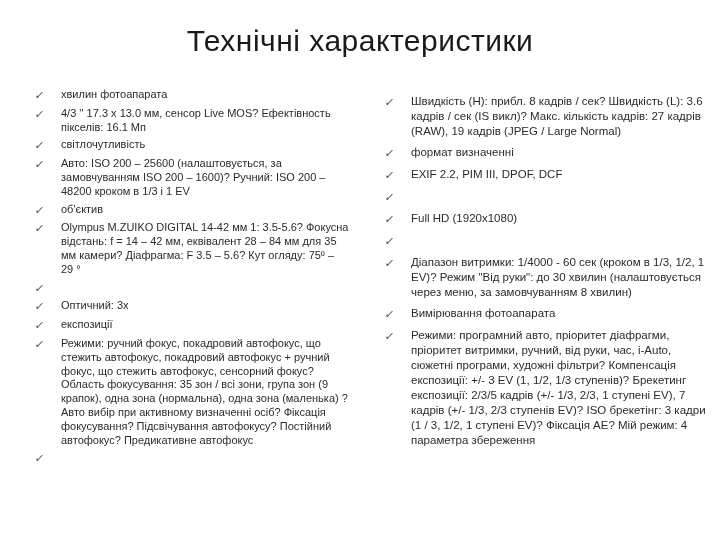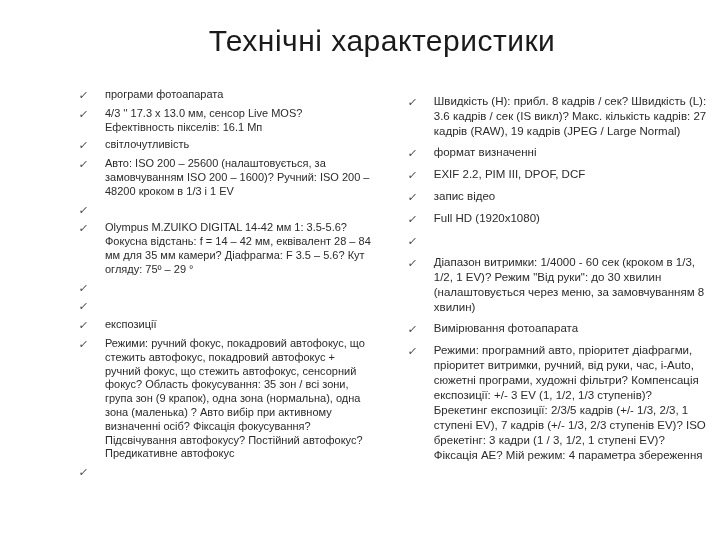--- a/index.html
+++ b/index.html
@@ -5,21 +5,20 @@
   html, body { margin: 0; padding: 0; background: #888; }
   .slide {
     width: 720px;
     height: 540px;
     margin: 0 auto;
     background: var(--bg, #ffffff);
     font-family: "Liberation Sans", sans-serif;
     position: relative;
     overflow: hidden;
     box-sizing: border-box;
-    padding-left: 44px;
   }
   .title {
     margin: 0;
     padding-top: 24px;
     text-align: center;
     font-size: 30px;
     font-weight: 400;
     letter-spacing: 0.5px;
     color: var(--title, #1a1a1a);
   }
@@ -66,53 +65,55 @@
 </style>
 </head>
 <body>
 
 <div class="slide">
   <h1 class="title">Технічні характеристики</h1>
   <div class="columns">
     <ul class="col col-left">
   <li class="item">
     <span class="check">✓</span>
-    <span class="text">програми фотоапарата</span>
+    <span class="text">хвилин фотоапарата</span>
   </li>
 
   <li class="item">
     <span class="check">✓</span>
     <span class="text">4/3 '' 17.3 x 13.0 мм, сенсор Live MOS? Ефектівность пікселів: 16.1 Мп</span>
   </li>
 
   <li class="item">
     <span class="check">✓</span>
     <span class="text">світлочутливість</span>
   </li>
 
   <li class="item">
     <span class="check">✓</span>
     <span class="text">Авто: ISO 200 – 25600 (налаштовується, за замовчуванням ISO 200 – 1600)? Ручний: ISO 200 – 48200 кроком в 1/3 і 1 EV</span>
   </li>
 
   <li class="item">
     <span class="check">✓</span>
+    <span class="text">об'єктив</span>
   </li>
 
   <li class="item">
     <span class="check">✓</span>
     <span class="text">Olympus M.ZUIKO DIGITAL 14-42 мм 1: 3.5-5.6? Фокусна відстань: f = 14 – 42 мм, еквівалент 28 – 84 мм для 35 мм камери? Діафрагма: F 3.5 – 5.6? Кут огляду: 75º – 29 °</span>
   </li>
 
   <li class="item">
     <span class="check">✓</span>
   </li>
 
   <li class="item">
     <span class="check">✓</span>
+    <span class="text">Оптичний: 3x</span>
   </li>
 
   <li class="item">
     <span class="check">✓</span>
     <span class="text">експозиції</span>
   </li>
 
   <li class="item">
     <span class="check">✓</span>
     <span class="text">Режими: ручний фокус, покадровий автофокус, що стежить автофокус, покадровий автофокус + ручний фокус, що стежить автофокус, сенсорний фокус? Область фокусування: 35 зон / всі зони, група зон (9 крапок), одна зона (нормальна), одна зона (маленька) ? Авто вибір при активному визначенні осіб? Фіксація фокусування? Підсвічування автофокусу? Постійний автофокус? Предикативне автофокус</span>
@@ -133,21 +134,20 @@
     <span class="text">формат визначенні</span>
   </li>
 
   <li class="item">
     <span class="check">✓</span>
     <span class="text">EXIF 2.2, PIM III, DPOF, DCF</span>
   </li>
 
   <li class="item">
     <span class="check">✓</span>
-    <span class="text">запис відео</span>
   </li>
 
   <li class="item">
     <span class="check">✓</span>
     <span class="text">Full HD (1920x1080)</span>
   </li>
 
   <li class="item">
     <span class="check">✓</span>
   </li>

